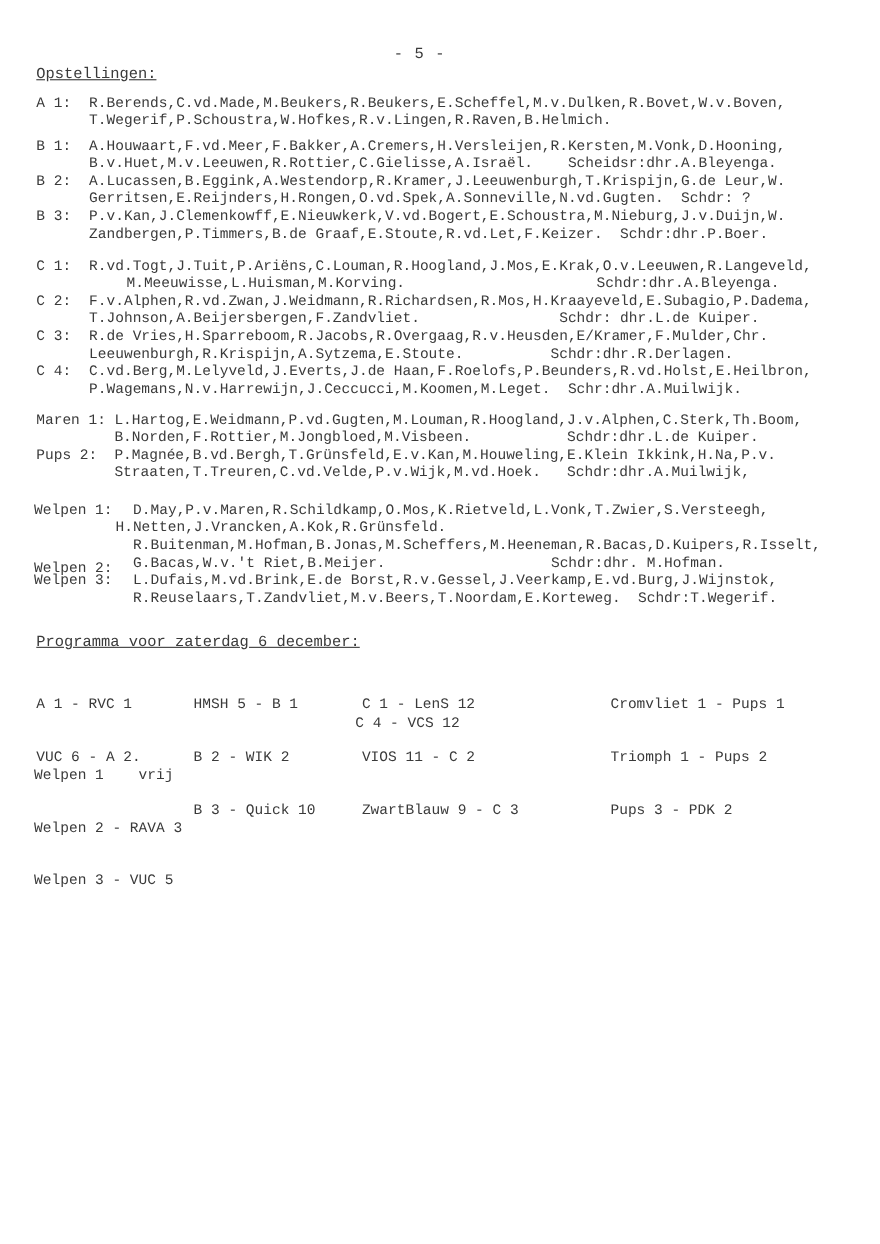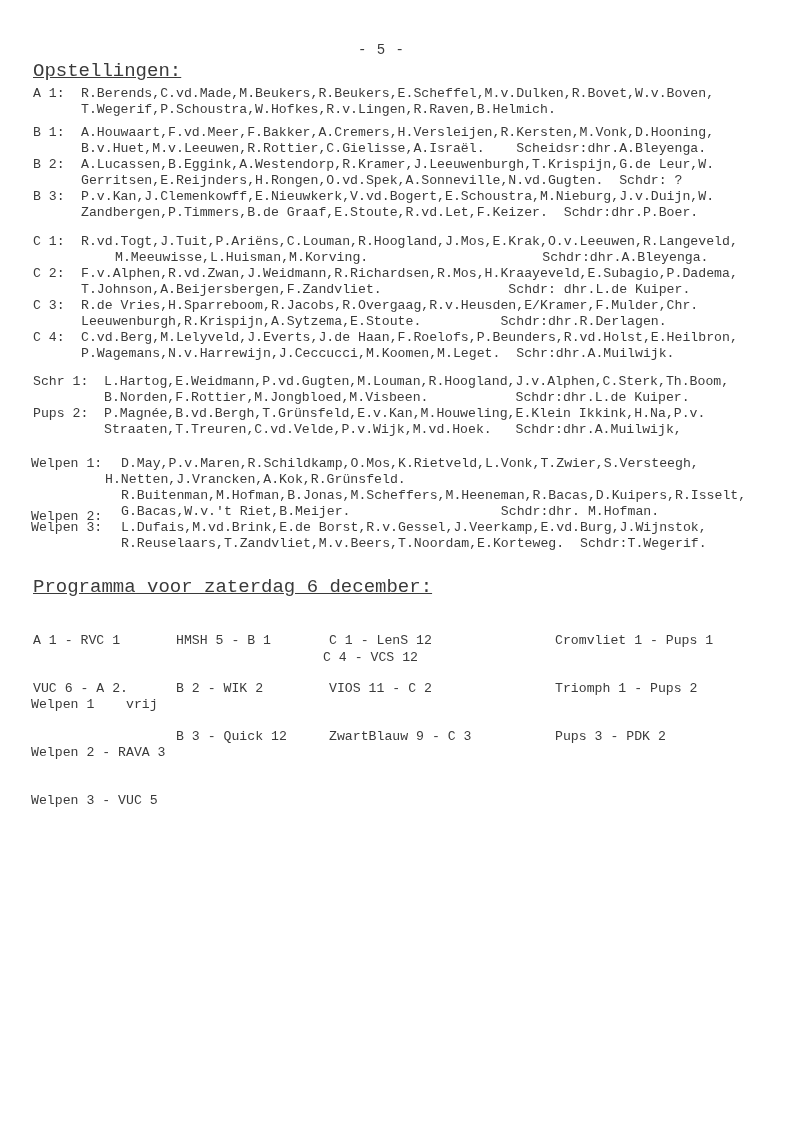--- a/index.html
+++ b/index.html
@@ -12,21 +12,21 @@
     color: #3a3a3a;
     font-size: 13.2px;
   }
   .page-number {
     position: absolute; left: 358px; top: 42px;
     font-size: 14px; letter-spacing: 1px;
   }
   .heading {
     position: absolute; left: 33px;
     text-decoration: underline;
-    font-size: 19px;
+    font-size: 14px;
   }
   .line {
     position: absolute;
     white-space: pre;
     line-height: 16px;
   }
   .label { position: absolute; white-space: pre; }
   .sched { position: absolute; white-space: pre; line-height: 16px; }
 </style>
 </head>
@@ -53,21 +53,21 @@
     <div class="line" style="left: 81px; top: 250px; padding-left: 34px;">M.Meeuwisse,L.Huisman,M.Korving.                      Schdr:dhr.A.Bleyenga.</div>
     <div class="label" style="left: 33px; top: 266px;">C 2:</div>
     <div class="line" style="left: 81px; top: 266px;">F.v.Alphen,R.vd.Zwan,J.Weidmann,R.Richardsen,R.Mos,H.Kraayeveld,E.Subagio,P.Dadema,</div>
     <div class="line" style="left: 81px; top: 282px;">T.Johnson,A.Beijersbergen,F.Zandvliet.                Schdr: dhr.L.de Kuiper.</div>
     <div class="label" style="left: 33px; top: 298px;">C 3:</div>
     <div class="line" style="left: 81px; top: 298px;">R.de Vries,H.Sparreboom,R.Jacobs,R.Overgaag,R.v.Heusden,E/Kramer,F.Mulder,Chr.</div>
     <div class="line" style="left: 81px; top: 314px;">Leeuwenburgh,R.Krispijn,A.Sytzema,E.Stoute.          Schdr:dhr.R.Derlagen.</div>
     <div class="label" style="left: 33px; top: 330px;">C 4:</div>
     <div class="line" style="left: 81px; top: 330px;">C.vd.Berg,M.Lelyveld,J.Everts,J.de Haan,F.Roelofs,P.Beunders,R.vd.Holst,E.Heilbron,</div>
     <div class="line" style="left: 81px; top: 346px;">P.Wagemans,N.v.Harrewijn,J.Ceccucci,M.Koomen,M.Leget.  Schr:dhr.A.Muilwijk.</div>
-    <div class="label" style="left: 33px; top: 374px;">Schr 1:</div>
+    <div class="label" style="left: 33px; top: 374px;">Maren 1:</div>
     <div class="line" style="left: 104px; top: 374px;">L.Hartog,E.Weidmann,P.vd.Gugten,M.Louman,R.Hoogland,J.v.Alphen,C.Sterk,Th.Boom,</div>
     <div class="line" style="left: 104px; top: 390px;">B.Norden,F.Rottier,M.Jongbloed,M.Visbeen.           Schdr:dhr.L.de Kuiper.</div>
     <div class="label" style="left: 33px; top: 406px;">Pups 2:</div>
     <div class="line" style="left: 104px; top: 406px;">P.Magnée,B.vd.Bergh,T.Grünsfeld,E.v.Kan,M.Houweling,E.Klein Ikkink,H.Na,P.v.</div>
     <div class="line" style="left: 104px; top: 422px;">Straaten,T.Treuren,C.vd.Velde,P.v.Wijk,M.vd.Hoek.   Schdr:dhr.A.Muilwijk,</div>
     <div class="label" style="left: 31px; top: 456px;">Welpen 1:</div>
     <div class="line" style="left: 121px; top: 456px;">D.May,P.v.Maren,R.Schildkamp,O.Mos,K.Rietveld,L.Vonk,T.Zwier,S.Versteegh,</div>
     <div class="line" style="left: 105px; top: 472px;">H.Netten,J.Vrancken,A.Kok,R.Grünsfeld.</div>
     <div class="label" style="left: 31px; top: 509px;">Welpen 2:</div>
     <div class="line" style="left: 121px; top: 488px;">R.Buitenman,M.Hofman,B.Jonas,M.Scheffers,M.Heeneman,R.Bacas,D.Kuipers,R.Isselt,</div>
@@ -79,21 +79,21 @@
 
 <div class="heading" style="top:576px;">Programma voor zaterdag 6 december:</div>
 
 <div class="sched" style="left:33px; top:601px;">
   <div>A 1 - RVC 1</div>
   <div>VUC 6 - A 2.</div>
 </div>
 <div class="sched" style="left:176px; top:601px;">
   <div>HMSH 5 - B 1</div>
   <div>B 2 - WIK 2</div>
-  <div>B 3 - Quick 12</div>
+  <div>B 3 - Quick 10</div>
 </div>
 <div class="sched" style="left:329px; top:601px;">
   <div>C 1 - LenS 12</div>
   <div>VIOS 11 - C 2</div>
   <div>ZwartBlauw 9 - C 3</div>
 </div>
 <div class="sched" style="left:323px; top:650px;">C 4 - VCS 12</div>
 <div class="sched" style="left:555px; top:601px;">
   <div>Cromvliet 1 - Pups 1</div>
   <div>Triomph 1 - Pups 2</div>

